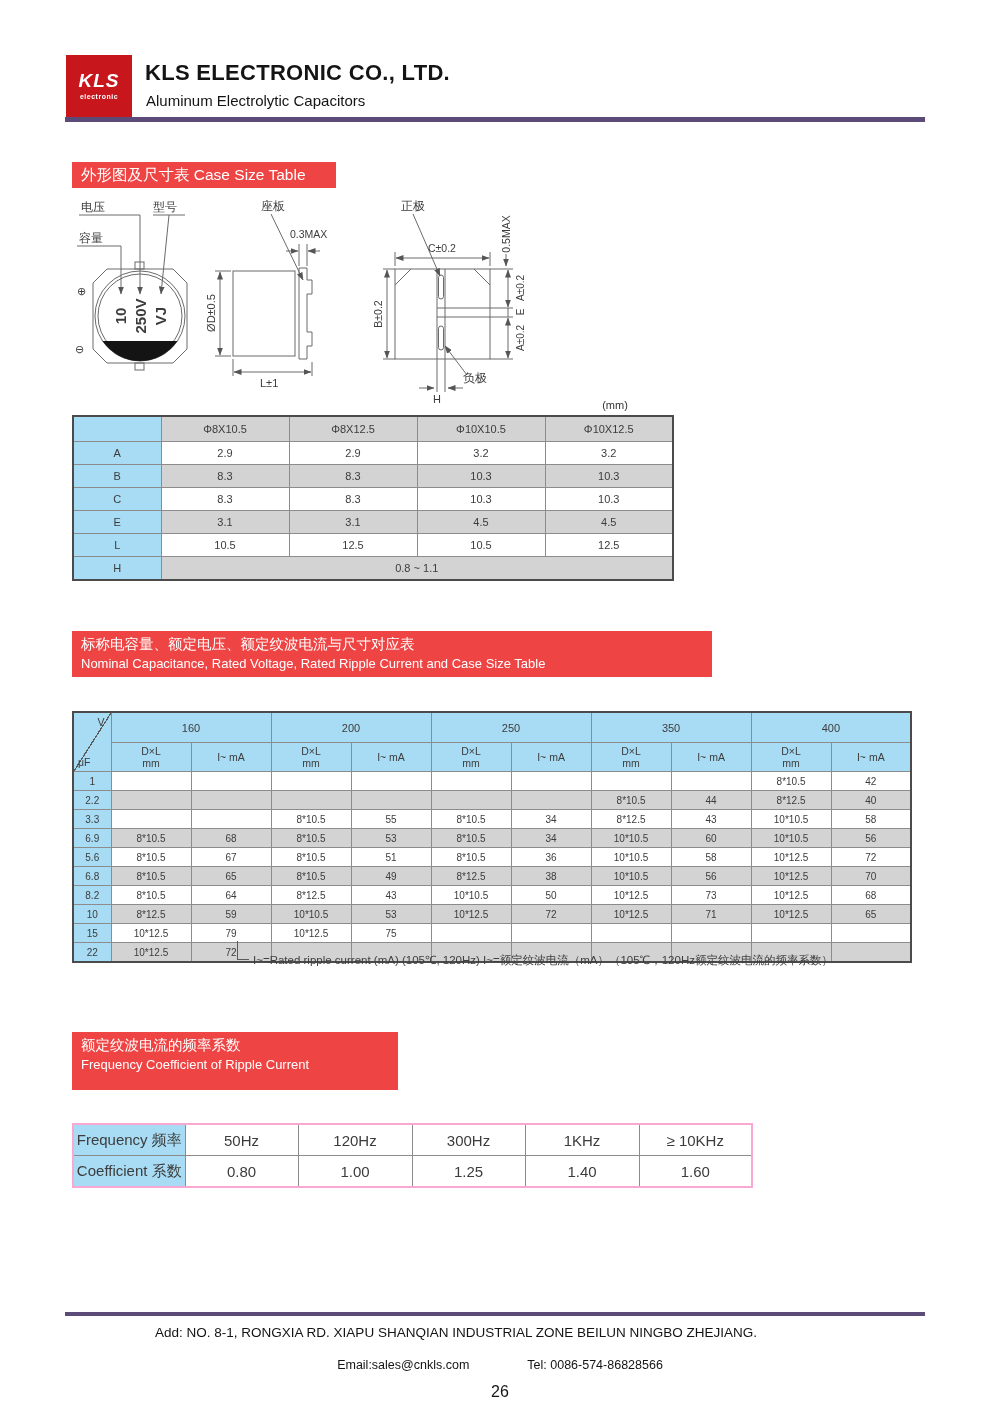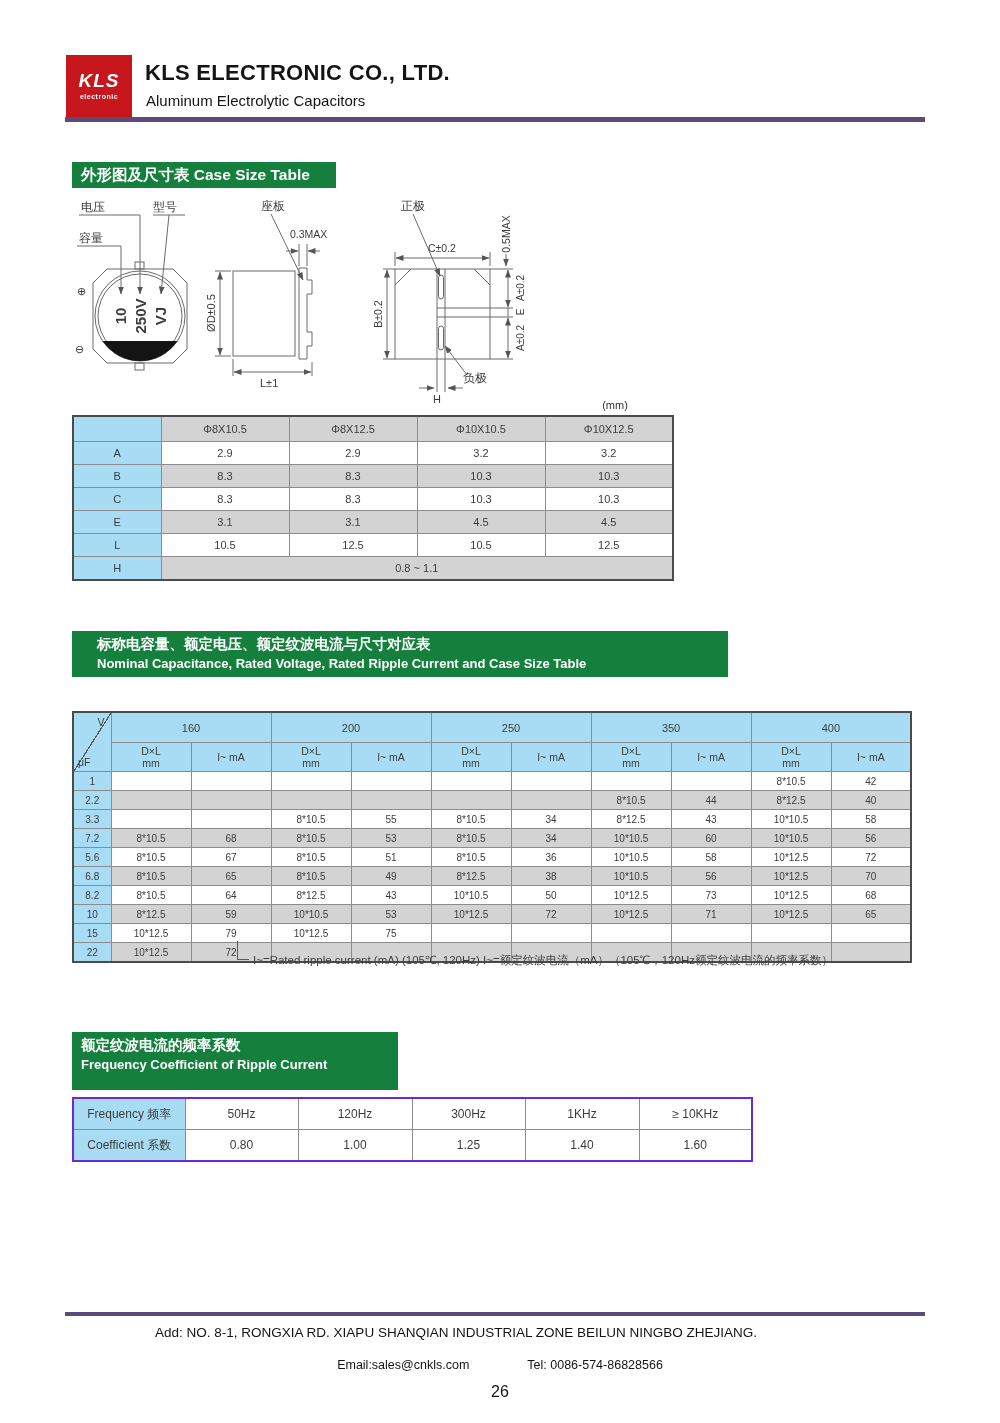--- a/index.html
+++ b/index.html
@@ -13,23 +13,23 @@
   
   .logo { left:66px; top:55px; width:66px; height:62px; background:#c8161d; color:#fff; text-align:center; }
   .logo-kls { font-size:19px; font-weight:bold; font-style:italic; letter-spacing:1px; margin-top:15px; }
   .logo-sub { font-size:7px; font-weight:bold; margin-top:1px; letter-spacing:0.5px; }
   .company  { left:145px; top:60px; font-size:22px; font-weight:bold; color:#141414; letter-spacing:0.3px; }
   .subtitle { left:146px; top:92px; font-size:15px; color:#141414; }
   .rule-top    { left:65px; top:117px; width:860px; height:5px; background:#5c4a78; }
   .rule-bottom { left:65px; top:1312px; width:860px; height:4px; background:#5c4a78; }
 
   
-  .sec-title { background:#15803d; color:#ffffff; white-space:nowrap;font-weight:bold; }
+  .sec-title { background:#ef4444; color:#ffffff; white-space:nowrap; }
   .s1 { left:72px; top:162px; min-width:246px; height:26px; line-height:26px; font-size:15.5px; padding:0 9px; }
-  .s2 { left:72px; top:631px; width:631px; height:42px; padding:4px 0 0 25px; }
+  .s2 { left:72px; top:631px; width:631px; height:42px; padding:4px 0 0 9px; }
   .s3 { left:72px; top:1032px; width:317px; height:42px; padding:4px 0 12px 9px; }
   .t-cn { font-size:14.5px; line-height:19px; }
   .t-en { font-size:13px; line-height:20px; }
 
   .mm-note { left:560px; top:399px; width:110px; text-align:center; font-size:11px; color:#333; }
 
   
   .diagram { left:65px; top:196px; }
   .diagram text { font-family:"Liberation Sans", sans-serif; fill:#3c3c3c; }
 
@@ -57,21 +57,21 @@
     background:linear-gradient(to bottom right, transparent calc(50% - 0.6px), #5a5a5a calc(50% - 0.6px), #5a5a5a calc(50% + 0.6px), transparent calc(50% + 0.6px)); }
   .corner-v  { position:absolute; top:3px; right:6px; font-size:10.5px; }
   .corner-uf { position:absolute; bottom:3px; left:4px; font-size:10.5px; }
 
   .footnote-elbow { left:237px; top:941px; width:11px; height:18px;
     border-left:1px solid #5a5a5a; border-bottom:1px solid #5a5a5a; }
   .footnote { left:253px; top:952px; font-size:11.5px; color:#3f3f3f; white-space:nowrap; }
 
   
   .freq-wrap { left:72px; top:1097px; }
-  .freq-table { width:681px; border:2px solid #6d28d9; font-size:12px; }
+  .freq-table { width:681px; border:2px solid #f9a8d4; font-size:15px;margin-top:26px; }
   .freq-table th, .freq-table td { height:30px; background:#fff; }
   .freq-table .blue { background:#a8dcf4; }
 
   
   .address { left:0; top:1325px; width:912px; text-align:center; font-size:13.5px; color:#141414; }
   .contact { left:0; top:1358px; width:1000px; text-align:center; font-size:12.5px; color:#141414; }
   .contact .email { margin-right:58px; }
   .pagenum { left:0; top:1383px; width:1000px; text-align:center; font-size:16px; color:#141414; }
 </style>
 </head>
@@ -331,21 +331,21 @@
             <td>8*10.5</td>
             <td>55</td>
             <td>8*10.5</td>
             <td>34</td>
             <td>8*12.5</td>
             <td>43</td>
             <td>10*10.5</td>
             <td>58</td>
           </tr>
           <tr>
-            <td class="blue">7.2</td>
+            <td class="blue">6.9</td>
             <td class="gray">8*10.5</td>
             <td class="gray">68</td>
             <td class="gray">8*10.5</td>
             <td class="gray">53</td>
             <td class="gray">8*10.5</td>
             <td class="gray">34</td>
             <td class="gray">10*10.5</td>
             <td class="gray">60</td>
             <td class="gray">10*10.5</td>
             <td class="gray">56</td>

